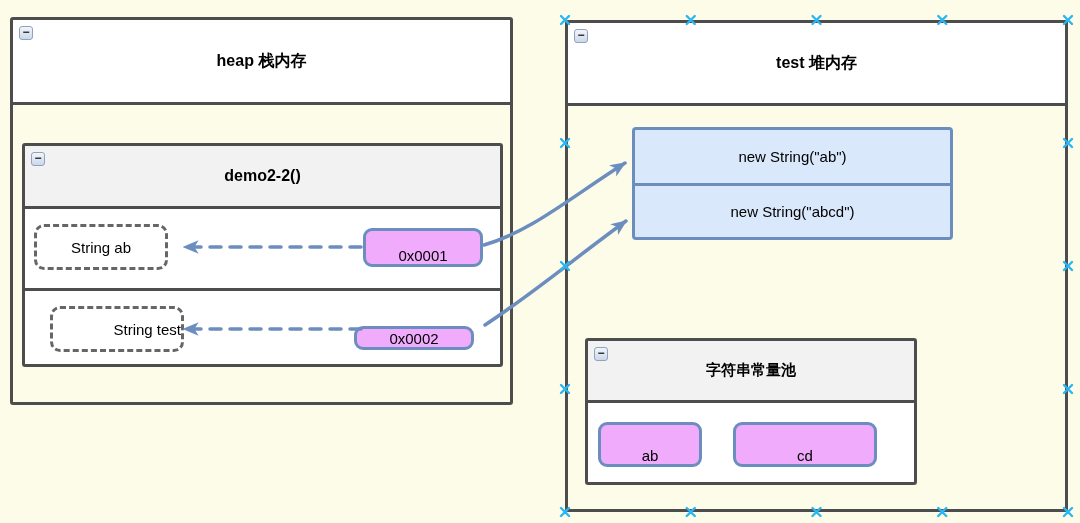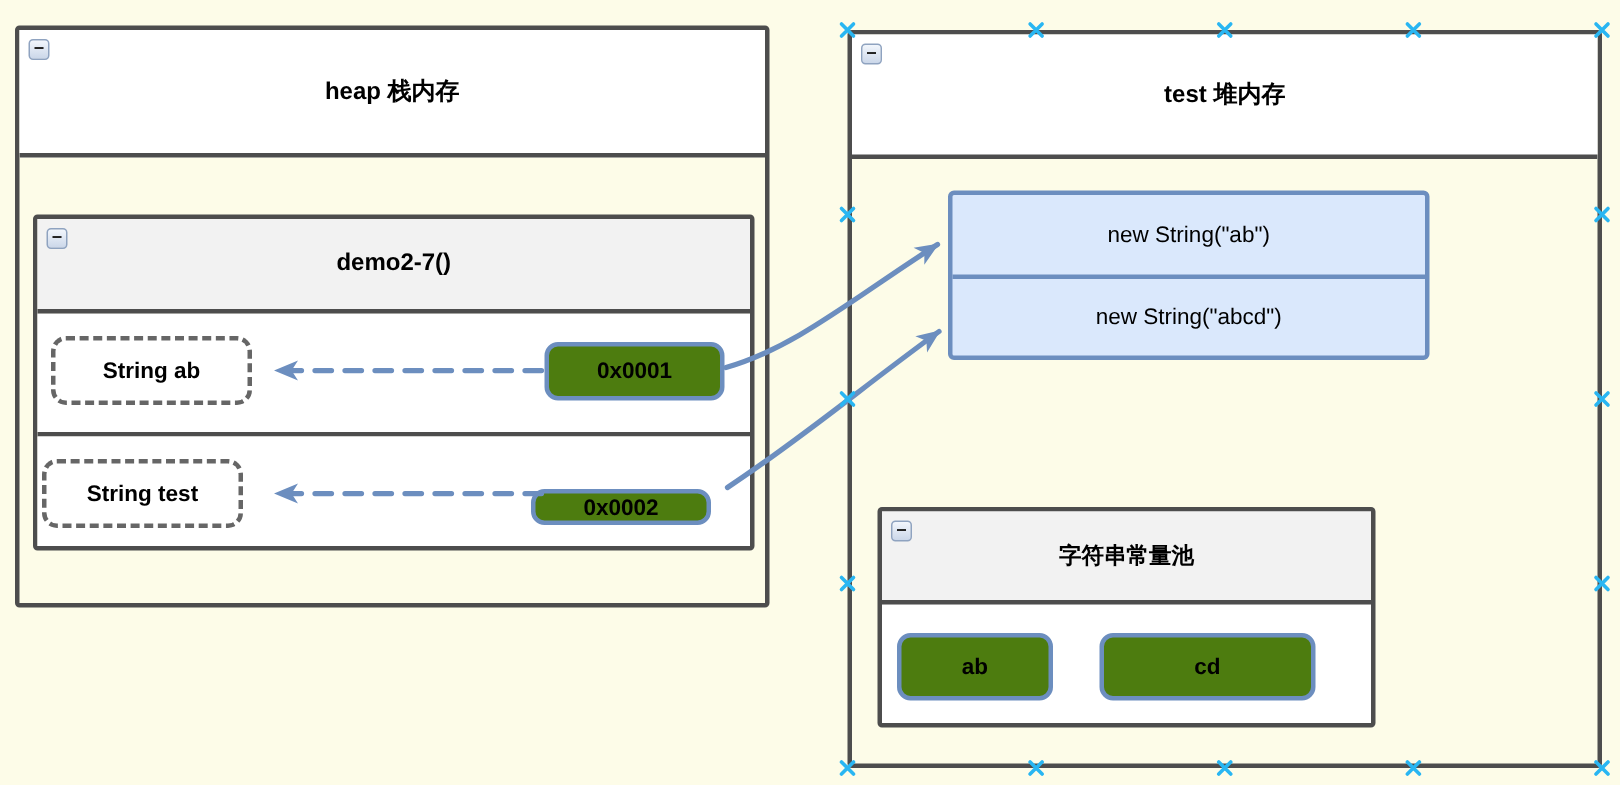--- a/index.html
+++ b/index.html
@@ -58,26 +58,26 @@
   .frame-row.divided { border-bottom: 3px solid #4D4D4D; }
 
   
   .node {
     position: absolute;
     display: flex;
     align-items: center;
     justify-content: center;
     font-size: 15px;
     color: #000;
-    font-weight: bold;
   }
   .node.blue {
-    background: #4d7c0f;
+    background: #f0abfc;
     border: 3px solid #6C8EBF;
     border-radius: 9px;
+    align-items: flex-end;
   }
   .node.dashed {
     background: transparent;
     border: 3px dashed #666666;
     border-radius: 10px;
   }
 
   
   .obj-list {
     position: absolute;
@@ -113,30 +113,30 @@
   <div class="swimlane" style="left:10px; top:17px; width:503px; height:388px;">
     <div class="lane-title white" style="height:85px;">
       <span class="collapse-btn">−</span>
       <span>heap 栈内存</span>
     </div>
   </div>
 
   <div class="swimlane" style="left:22px; top:143px; width:481px; height:224px;">
     <div class="lane-title gray" style="height:63px;">
       <span class="collapse-btn">−</span>
-      <span>demo2-7()</span>
+      <span>demo2-2()</span>
     </div>
     <div class="frame-row divided" style="height:82px;"></div>
     <div class="frame-row" style="height:73px;"></div>
   </div>
 
   <div class="node dashed" style="left:34px; top:224px; width:134px; height:46px;">
     <span>String ab</span>
   </div>
-  <div class="node dashed" style="left:28px; top:306px; width:134px; height:46px;">
+  <div class="node dashed" style="left:50px; top:306px; width:134px; height:46px;justify-content:flex-end;">
     <span>String test</span>
   </div>
 
   <div class="node blue" style="left:363px; top:228px; width:120px; height:39px;">
     <span>0x0001</span>
   </div>
   <div class="node blue" style="left:354px; top:310px; width:120px; height:24px;margin-top:16px;">
     <span>0x0002</span>
   </div>
 

